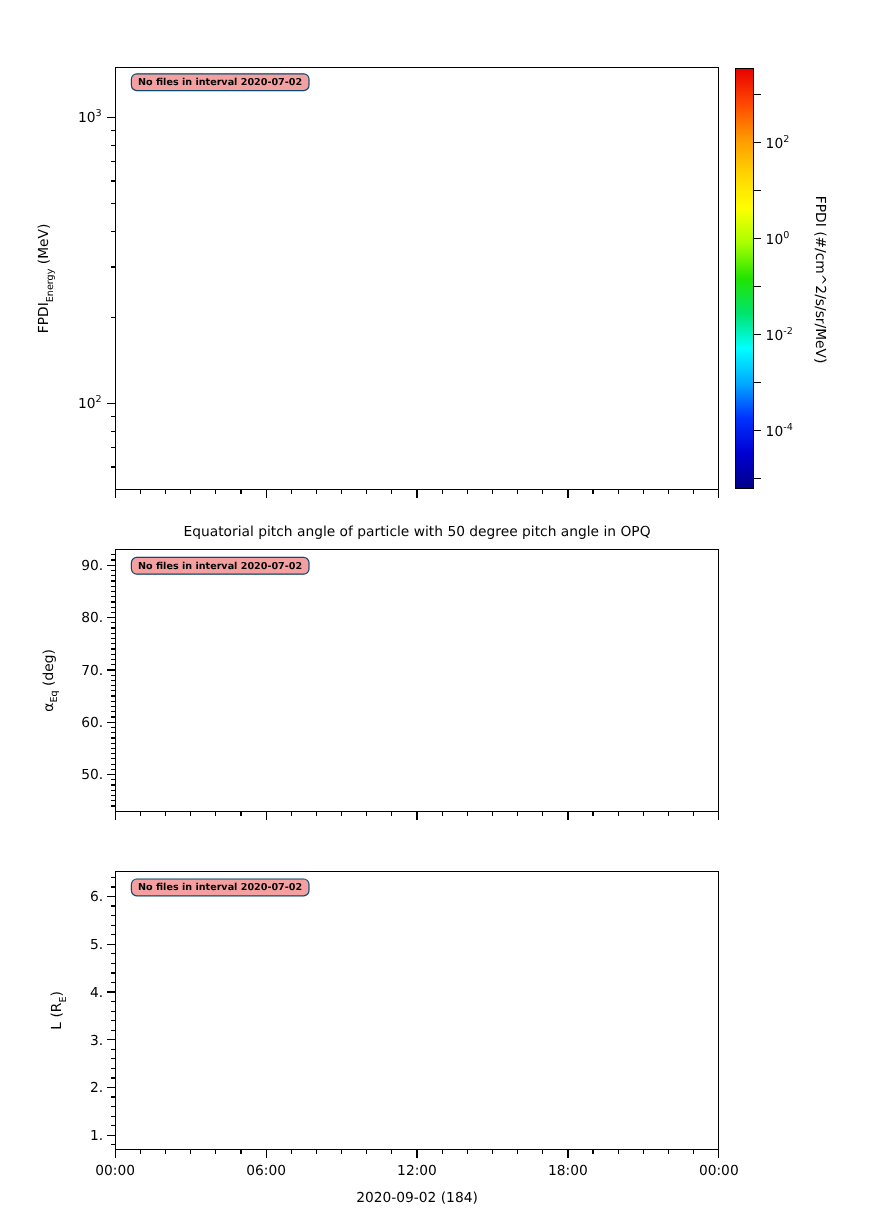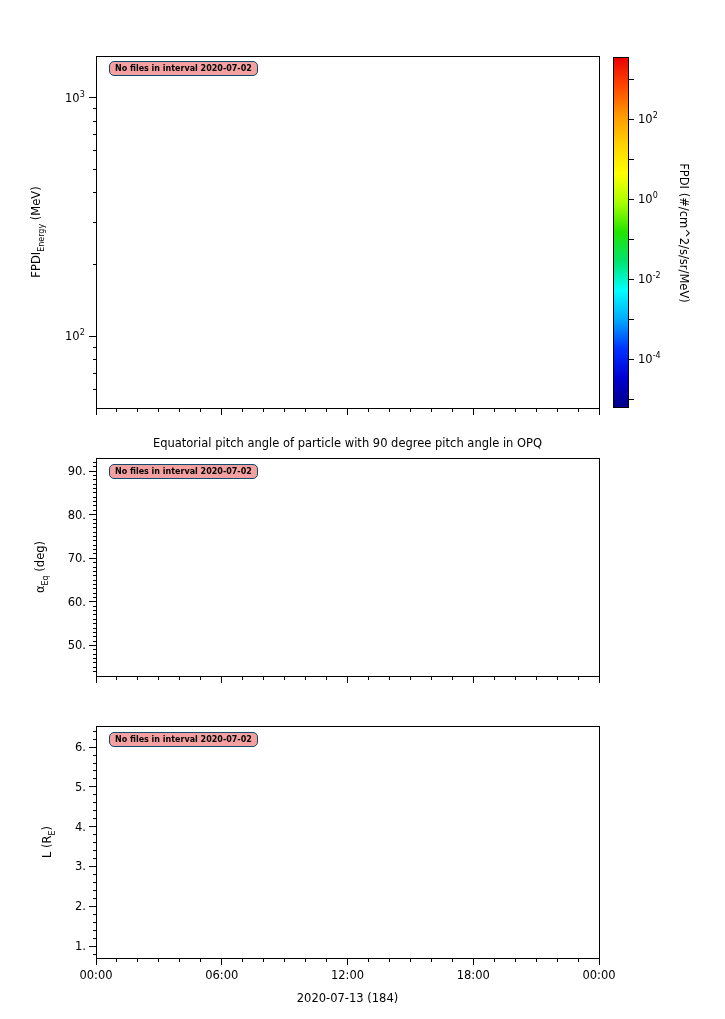--- a/index.html
+++ b/index.html
@@ -246,28 +246,28 @@
       <text x="473.25" y="979" text-anchor="middle" font-size="11.5" shape-rendering="auto">18:00</text>
       <line x1="494.2083333333333" y1="958" x2="494.2083333333333" y2="962" stroke="#000" stroke-width="1"></line>
       <line x1="515.1666666666667" y1="958" x2="515.1666666666667" y2="962" stroke="#000" stroke-width="1"></line>
       <line x1="536.125" y1="958" x2="536.125" y2="962" stroke="#000" stroke-width="1"></line>
       <line x1="557.0833333333333" y1="958" x2="557.0833333333333" y2="962" stroke="#000" stroke-width="1"></line>
       <line x1="578.0416666666667" y1="958" x2="578.0416666666667" y2="962" stroke="#000" stroke-width="1"></line>
       <line x1="599" y1="958" x2="599" y2="965" stroke="#000" stroke-width="1"></line>
       <text x="599" y="979" text-anchor="middle" font-size="11.5" shape-rendering="auto">00:00</text>
     </svg>
 
-  <div class="title t2">Equatorial pitch angle of particle with 90 degree pitch angle in OPQ</div>
+  <div class="title t2">Equatorial pitch angle of particle with 50 degree pitch angle in OPQ</div>
 
   <div class="ylab y1"><span>FPDI</span><sub>Energy</sub><span> (MeV)</span></div>
 
   <div class="ylab y2"><span>α</span><sub>Eq</sub><span> (deg)</span></div>
 
   <div class="ylab y3"><span>L (R</span><sub>E</sub><span>)</span></div>
 
   <div class="cblab">FPDI (#/cm^2/s/sr/MeV)</div>
 
   <div class="anno a1">No files in interval 2020-07-02</div>
   <div class="anno a2">No files in interval 2020-07-02</div>
   <div class="anno a3">No files in interval 2020-07-02</div>
 
-  <div class="xlab">2020-07-13 (184)</div>
+  <div class="xlab">2020-09-02 (184)</div>
 </div>
 
 </body></html>

